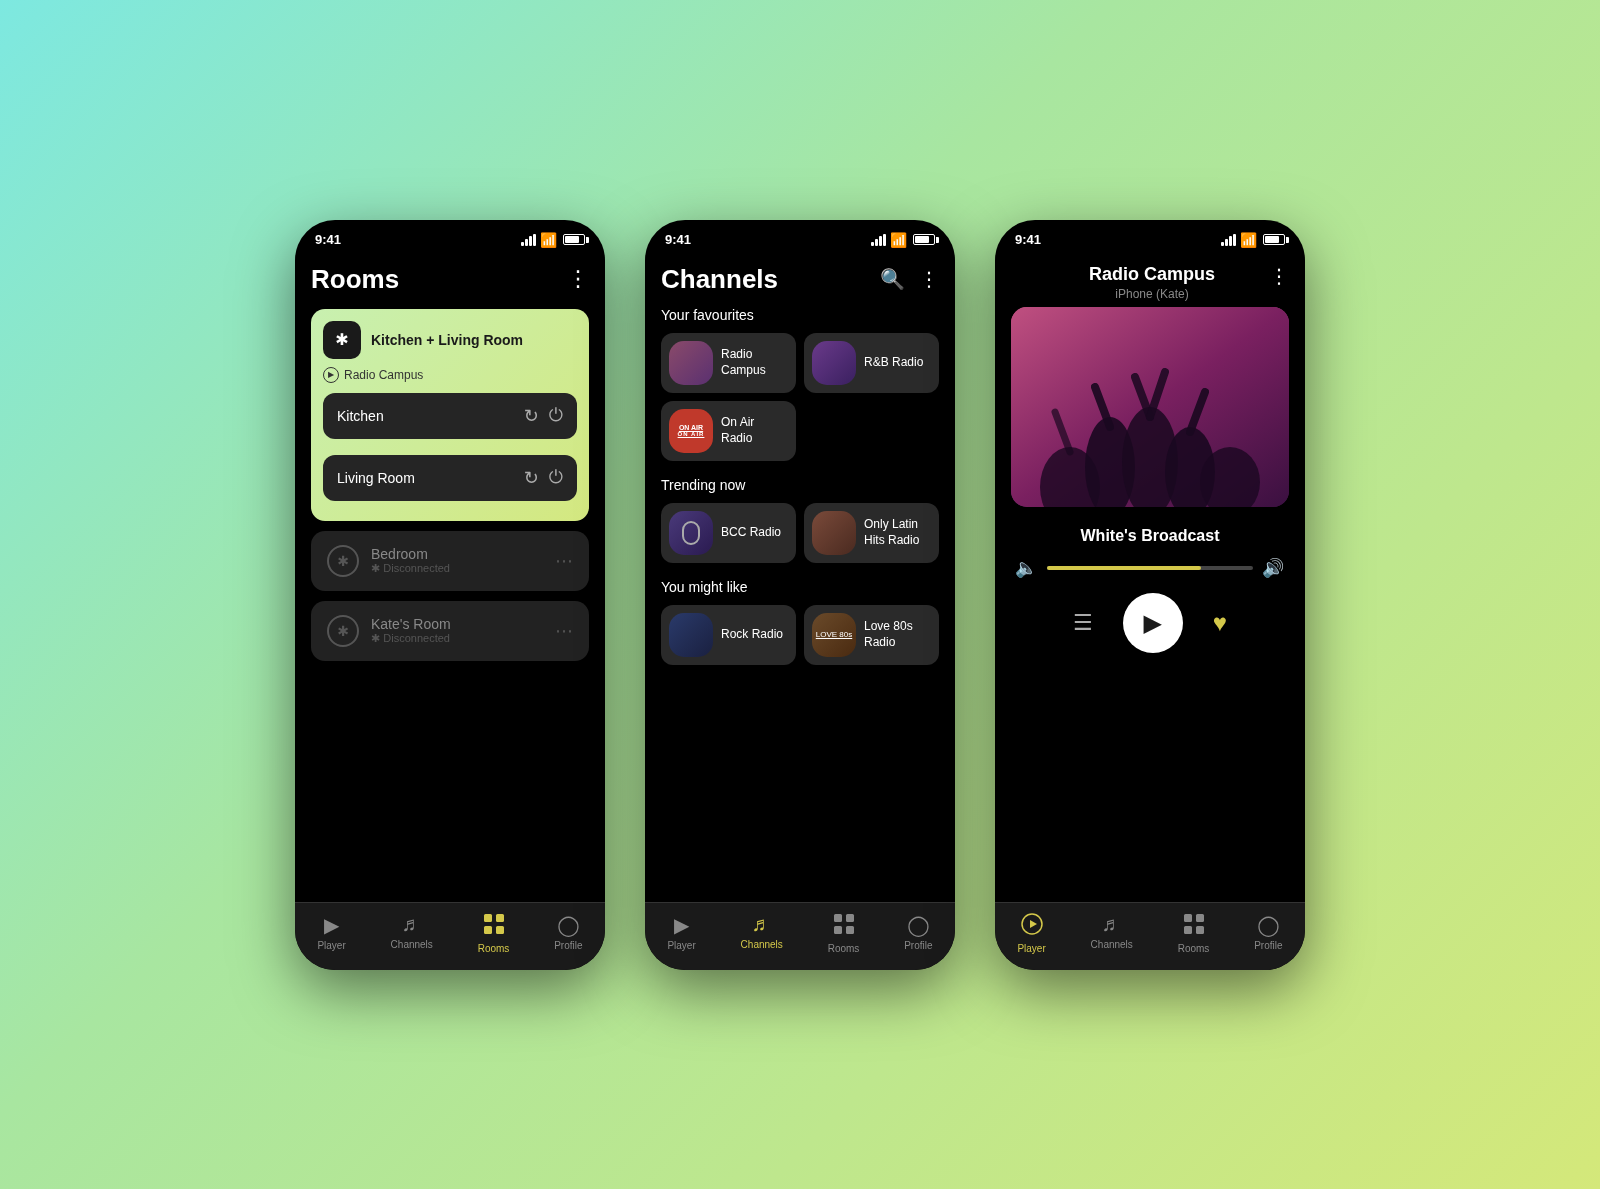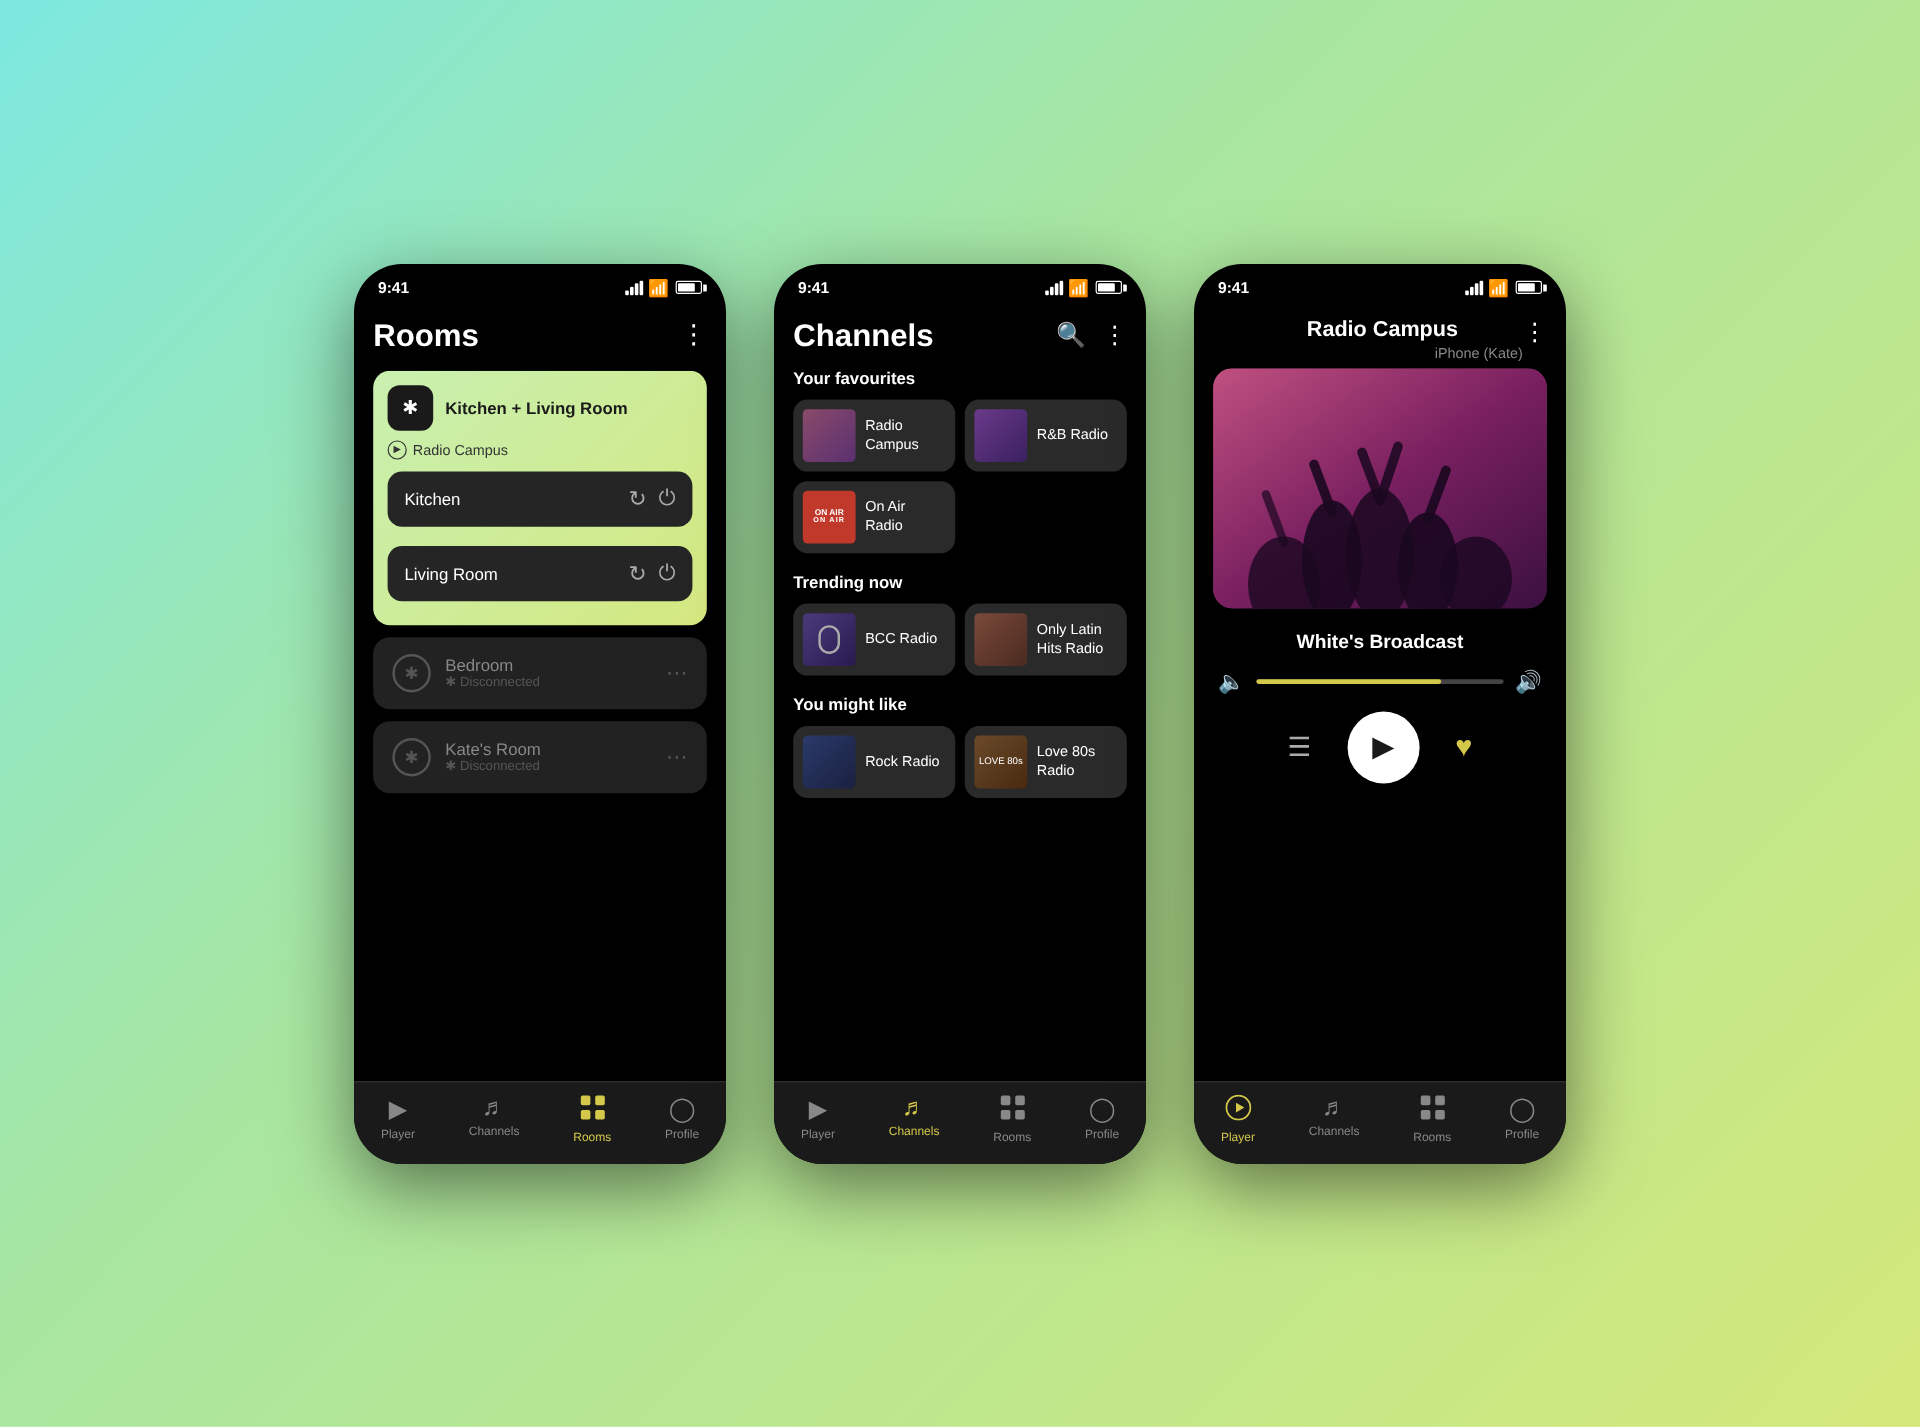--- a/index.html
+++ b/index.html
@@ -165,38 +165,39 @@
       color: #aaa;
       cursor: pointer;
       border: none;
     }
     .tab-pill.active {
       background: #a0d840;
       color: #1a1a1a;
     }
 
     .channels-scroll { padding: 0 16px; overflow-y: auto; max-height: 560px; }
-    .section-label { color: white; font-size: 14px; font-weight: 700; margin-bottom: 10px; }
+    .section-label { color: white; font-size: 14px; font-weight: 400; margin-bottom: 10px; }
 
     .channel-grid { display: grid; grid-template-columns: 1fr 1fr; gap: 8px; margin-bottom: 16px; }
     .channel-card {
       background: #2a2a2a;
       border-radius: 12px;
       overflow: hidden;
       display: flex;
       align-items: center;
       gap: 8px;
       padding: 8px;
       cursor: pointer;
     }
     .channel-thumb {
       width: 44px; height: 44px;
-      border-radius: 4px;
+      border-radius: 15px;
       overflow: hidden;
       flex-shrink: 0;
+      text-decoration: underline;
     }
     .channel-name { color: white; font-size: 12px; font-weight: 500; line-height: 1.3; }
 
     
     .thumb-radio-campus { background: linear-gradient(135deg, #8a4a6a, #5a3070); }
     .thumb-on-air { background: #c0392b; display: flex; align-items: center; justify-content: center; color: white; font-size: 8px; font-weight: 700; flex-direction: column; gap: 1px; }
     .thumb-rb { background: linear-gradient(135deg, #6a3a8a, #3a2060); }
     .thumb-bcc { background: linear-gradient(135deg, #4a3a7a, #2a1a50); display: flex; align-items: center; justify-content: center; }
     .thumb-latin { background: linear-gradient(135deg, #7a4a3a, #4a2a20); }
     .thumb-rock { background: linear-gradient(135deg, #2a3a6a, #1a2040); }
@@ -212,21 +213,21 @@
 
     
     .player-header {
       display: flex;
       justify-content: space-between;
       align-items: flex-start;
       padding: 10px 16px 6px;
     }
     .player-title-area { text-align: center; flex: 1; }
     .player-station-name { color: white; font-size: 18px; font-weight: 700; }
-    .player-device { color: #888; font-size: 12px; margin-top: 2px; text-align: right; }
+    .player-device { color: #888; font-size: 12px; margin-top: 2px; }
 
     .album-art {
       width: calc(100% - 32px);
       margin: 0 16px 12px;
       border-radius: 16px;
       overflow: hidden;
       height: 200px;
       background: linear-gradient(160deg, #c05080 0%, #8a3070 40%, #5a2060 70%, #3a1040 100%);
       display: flex;
       align-items: flex-end;

